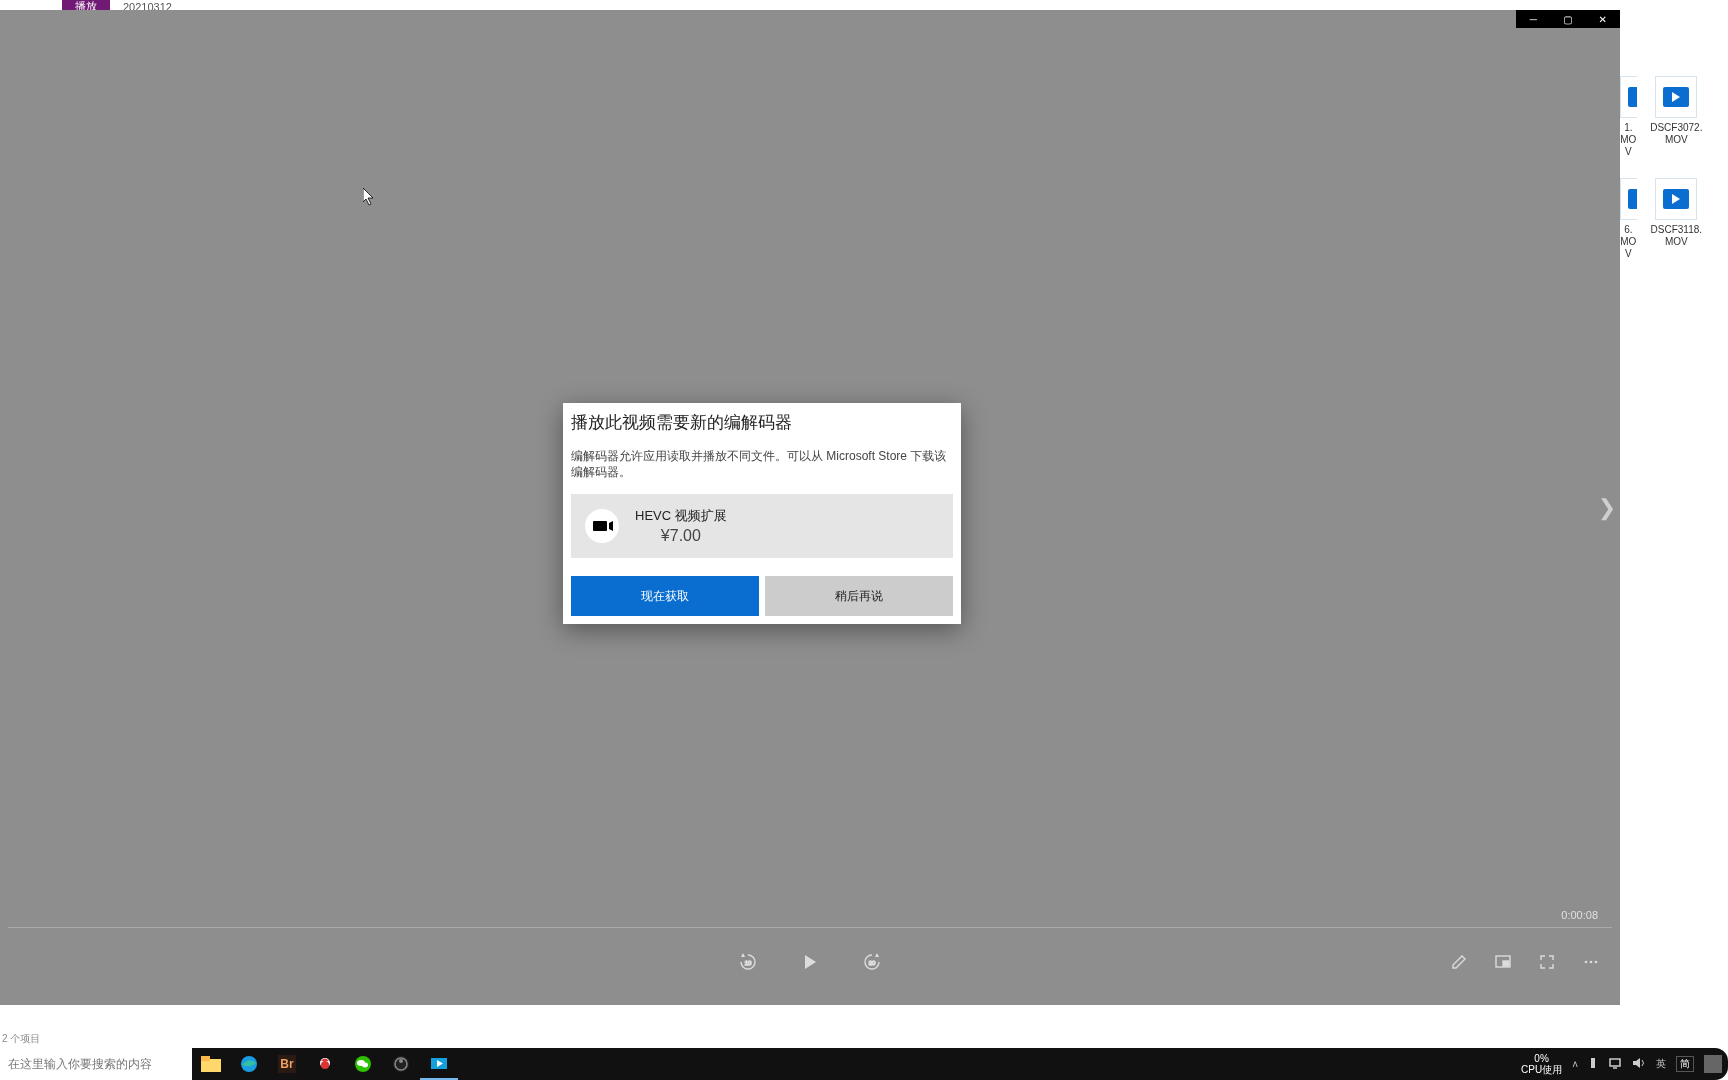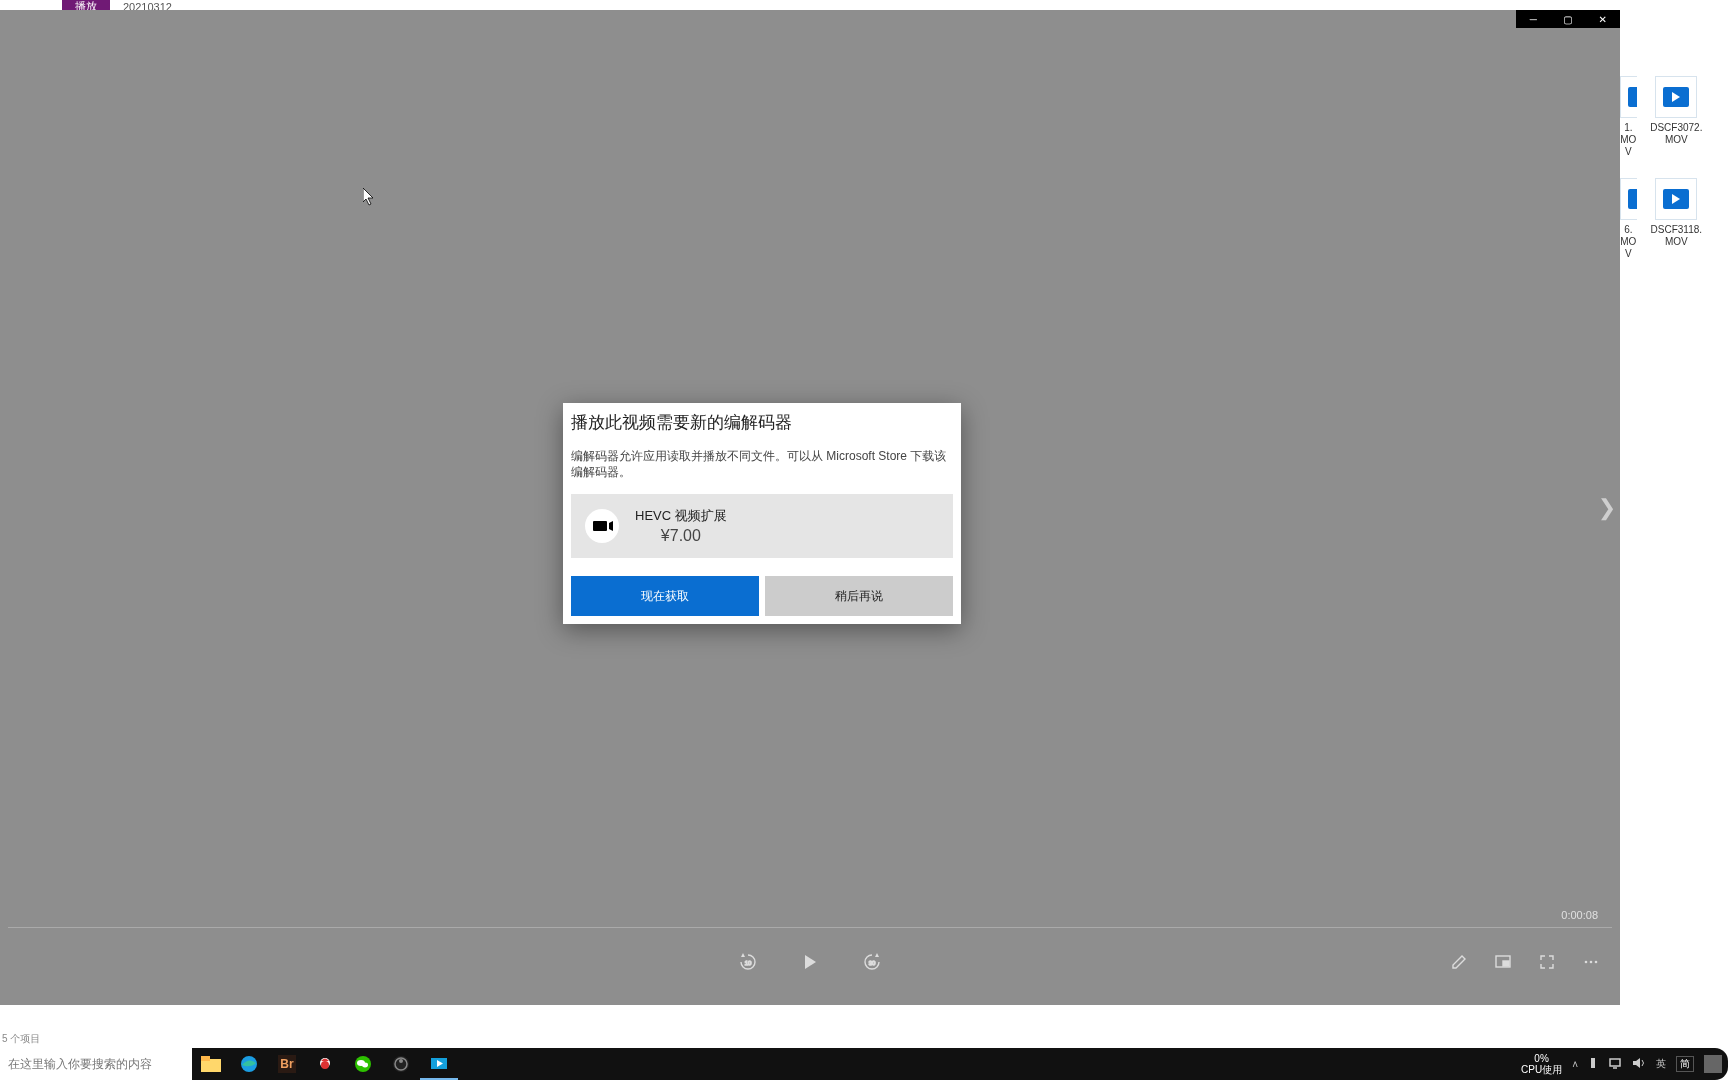--- a/index.html
+++ b/index.html
@@ -270,21 +270,21 @@
         </div>
       </div>
       <div class="dlg-btns">
         <button class="primary">现在获取</button>
         <button class="secondary">稍后再说</button>
       </div>
     </div>
   </div>
 </div>
 
-<div class="status-tiny">5 个项目</div>
+<div class="status-tiny">2 个项目</div>
 
 
 <div class="taskbar">
   <div class="searchbox">
     <span>在这里输入你要搜索的内容</span>
   </div>
   <div class="apps">
     <div class="app">
       <svg width="20" height="16" viewBox="0 0 20 16">
           <rect x="0" y="3" width="20" height="13" fill="#ffd76b"></rect>

